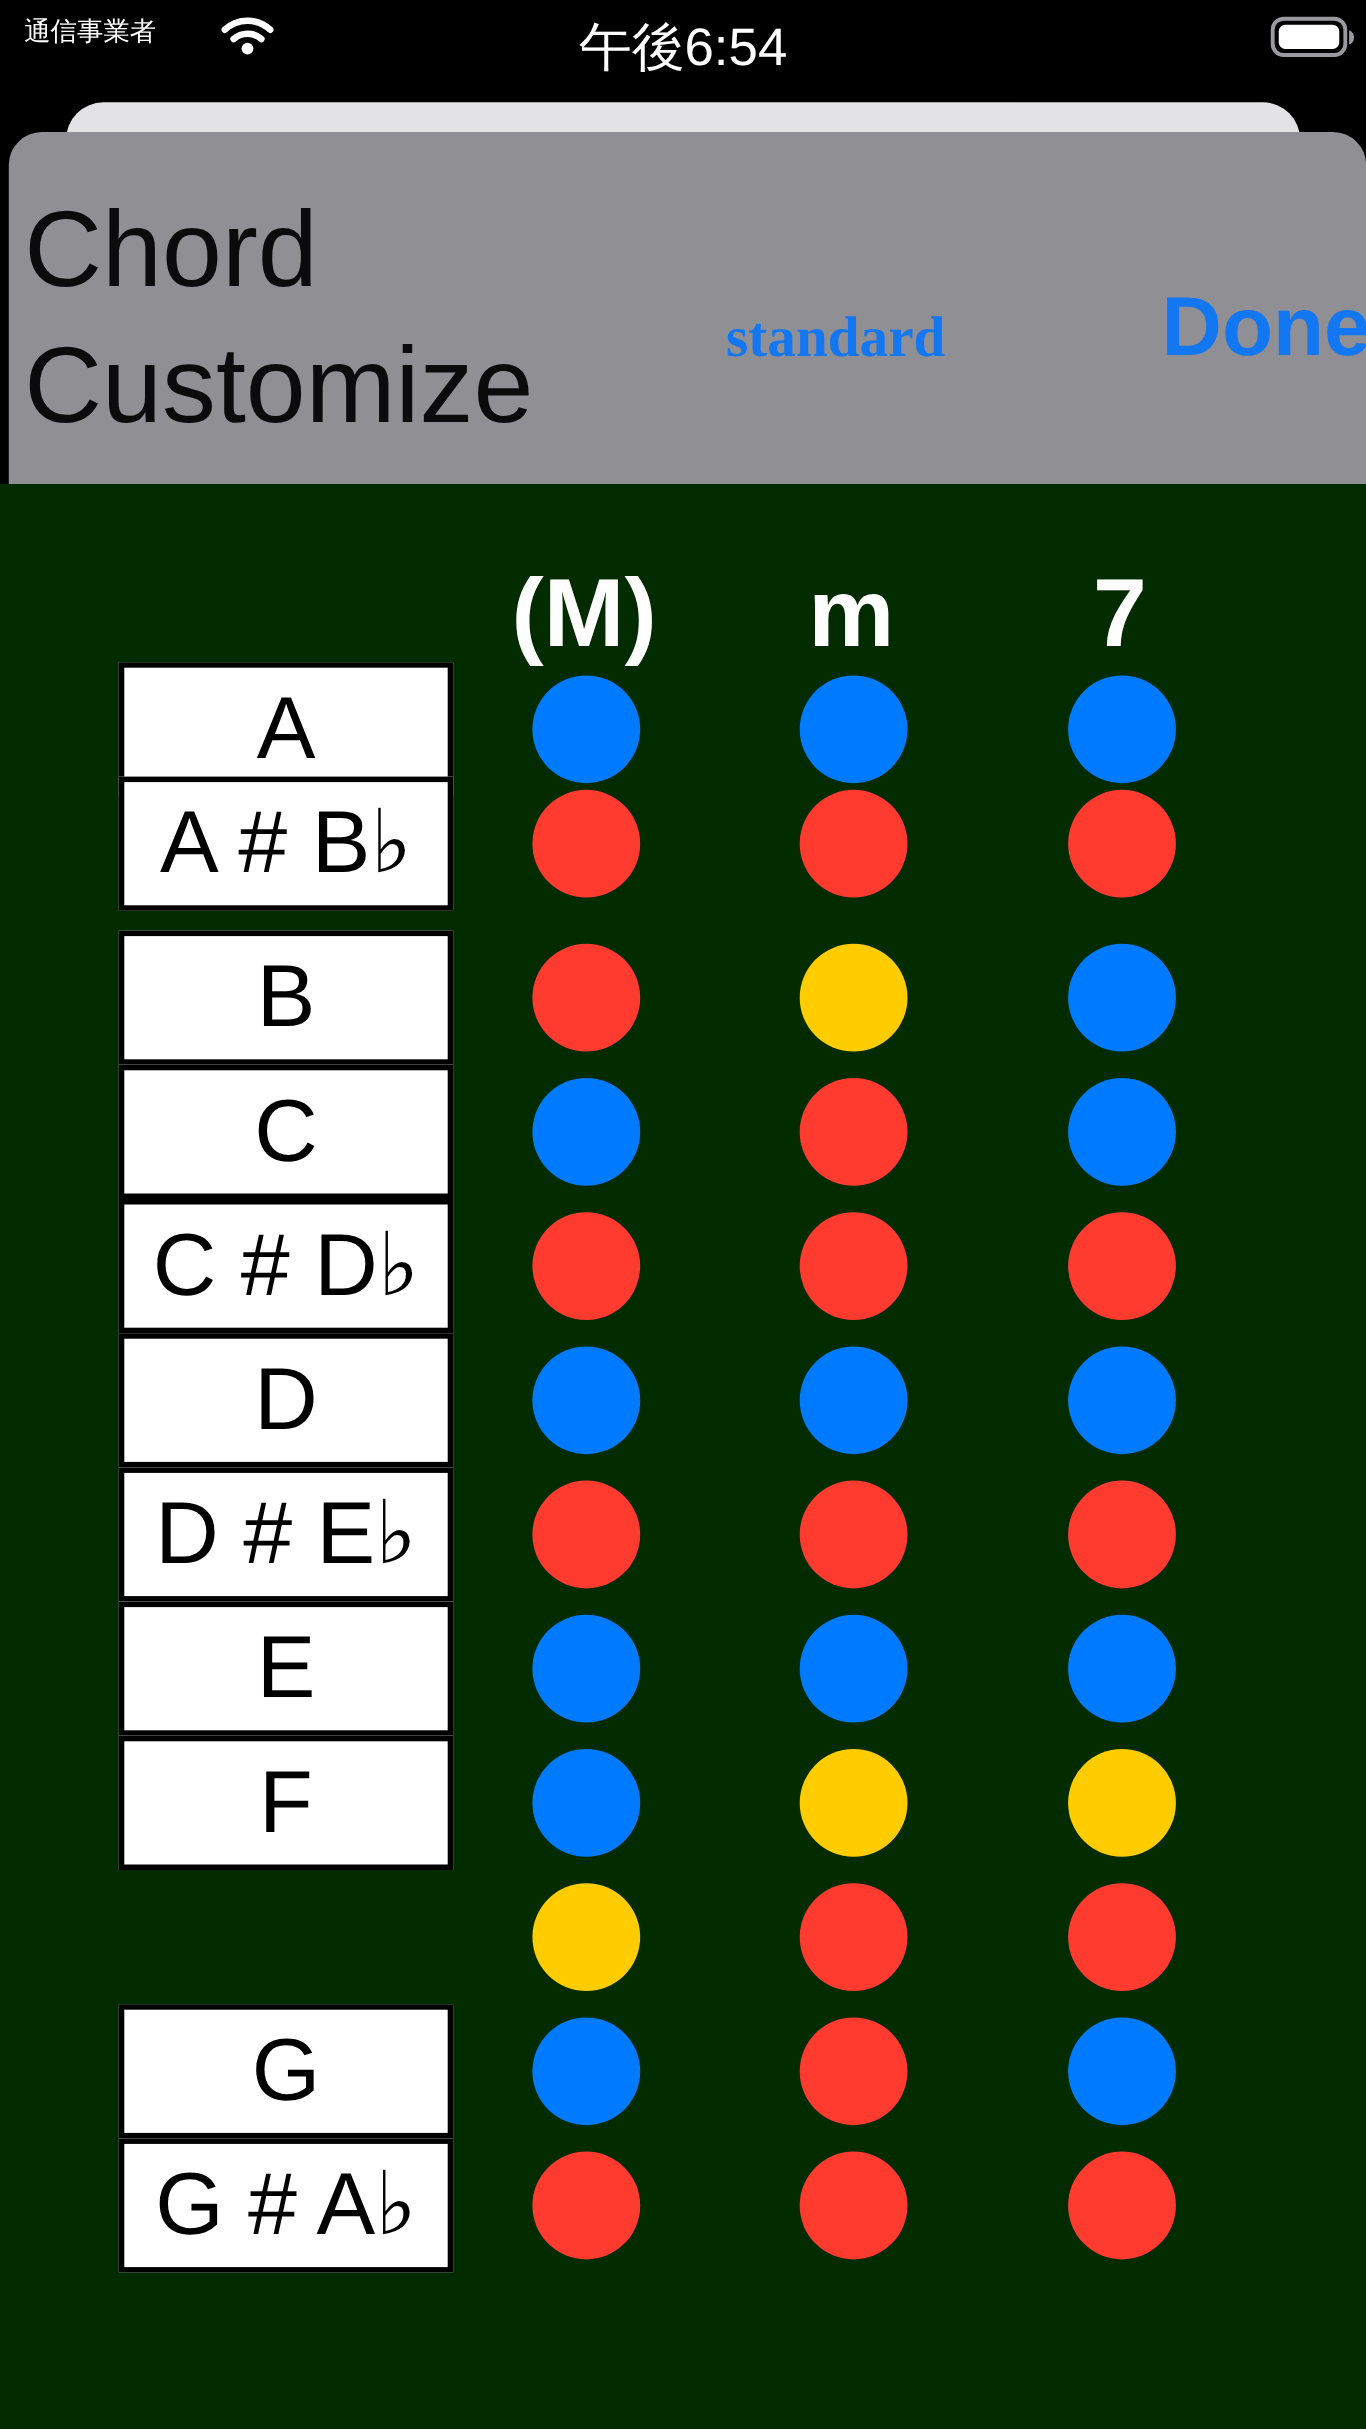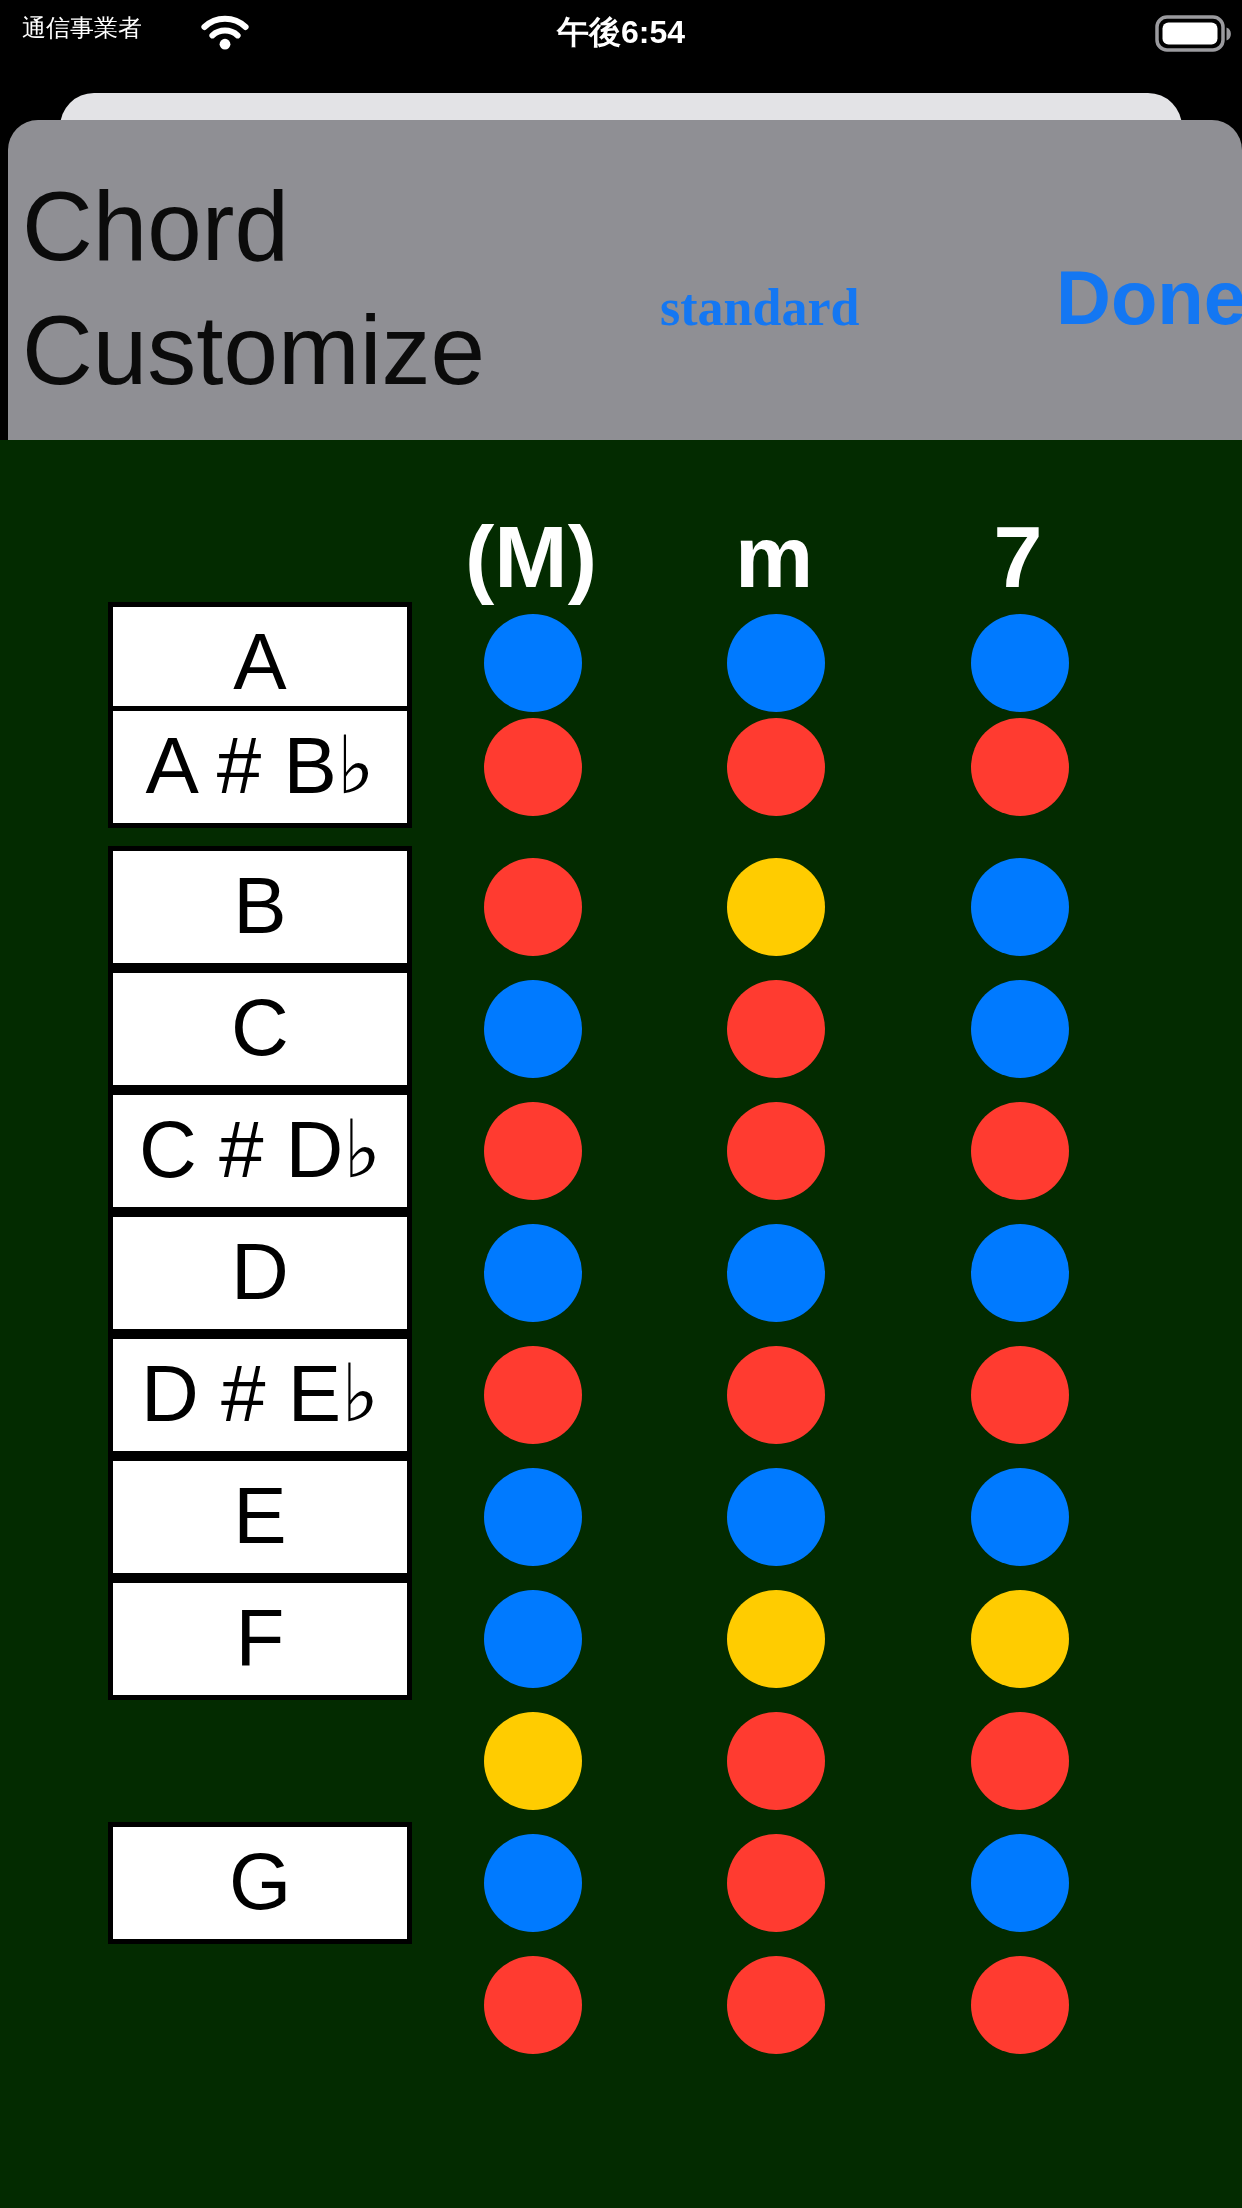--- a/index.html
+++ b/index.html
@@ -7,21 +7,21 @@
     width:1242px; height:2208px;
     background:#000;
     font-family:"Liberation Sans", sans-serif;
     position:relative; overflow:hidden;
   }
 
   
   .status-bar { position:absolute; top:0; left:0; width:1242px; height:90px; color:#fff; }
   .carrier   { position:absolute; left:22px; top:12px; font-size:24px; font-weight:400; }
   .wifi      { position:absolute; left:200px; top:13px; }
-  .time      { position:absolute; left:0; right:0; top:11px; text-align:center; font-size:32px; font-weight:700; }
+  .time      { position:absolute; left:0; right:0; top:11px; text-align:center; font-size:48px; font-weight:400; }
   .battery   { position:absolute; right:8px; top:14px; }
 
   
   .sheet-card {
     position:absolute; left:60px; top:93px; width:1122px; height:140px;
     background:#E3E3E6; border-radius:34px 34px 0 0;
   }
 
   
   .modal-header {
@@ -179,18 +179,19 @@
   </div>
 
   <div class="row" style="top: 1220px;">
     <div class="label-box">G</div>
     <div class="dot d0" style="background: rgb(0, 122, 255);"></div>
     <div class="dot d1" style="background: rgb(255, 59, 48);"></div>
     <div class="dot d2" style="background: rgb(0, 122, 255);"></div>
   </div>
 
   <div class="row" style="top: 1342px;">
+    <div class="label-box">G # A♭</div>
     <div class="dot d0" style="background: rgb(255, 59, 48);"></div>
     <div class="dot d1" style="background: rgb(255, 59, 48);"></div>
     <div class="dot d2" style="background: rgb(255, 59, 48);"></div>
   </div>
 </div>
 </div>
 
 </body></html>

